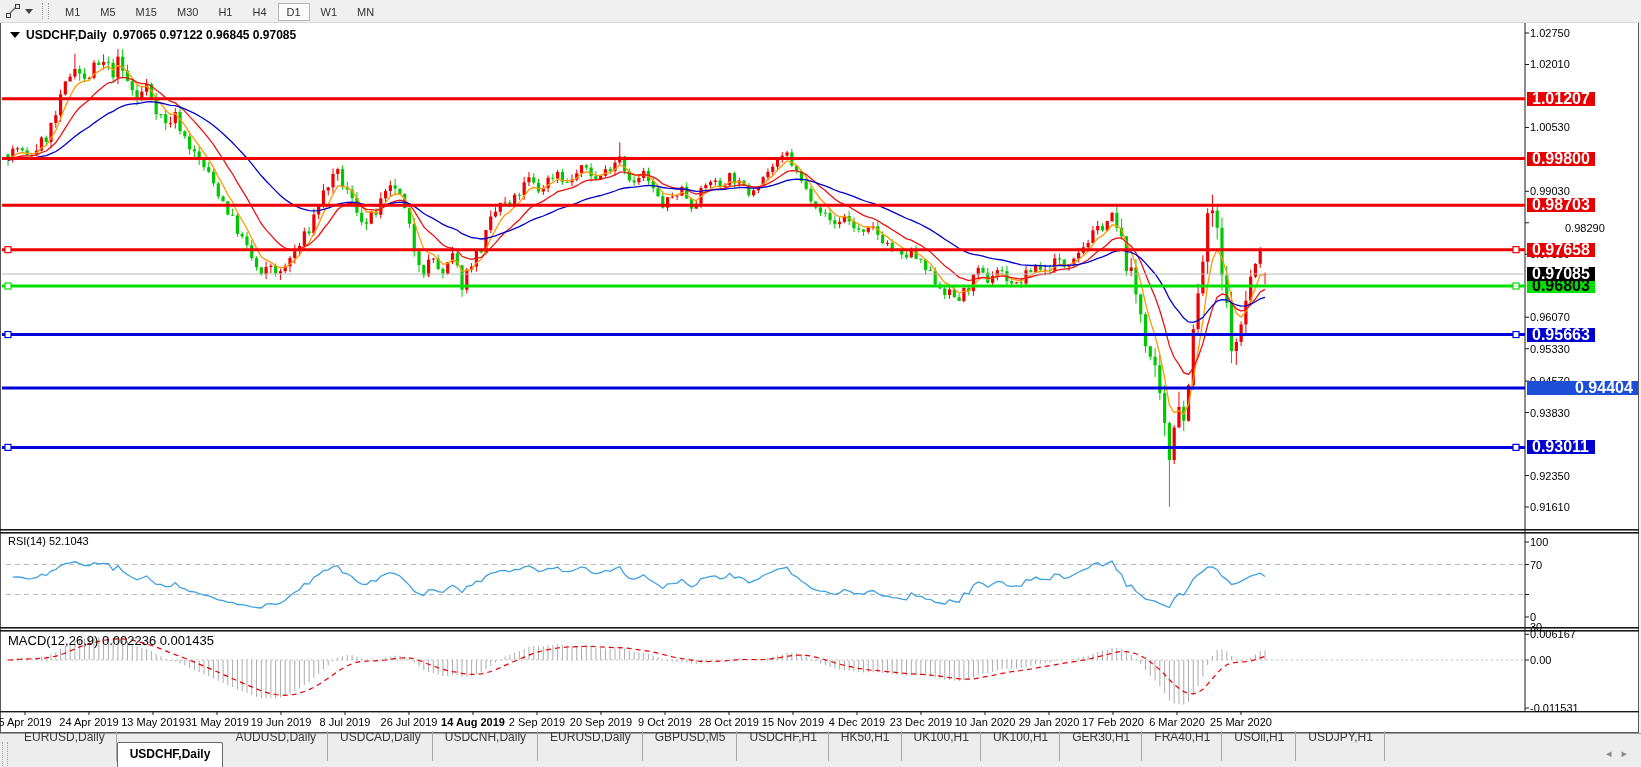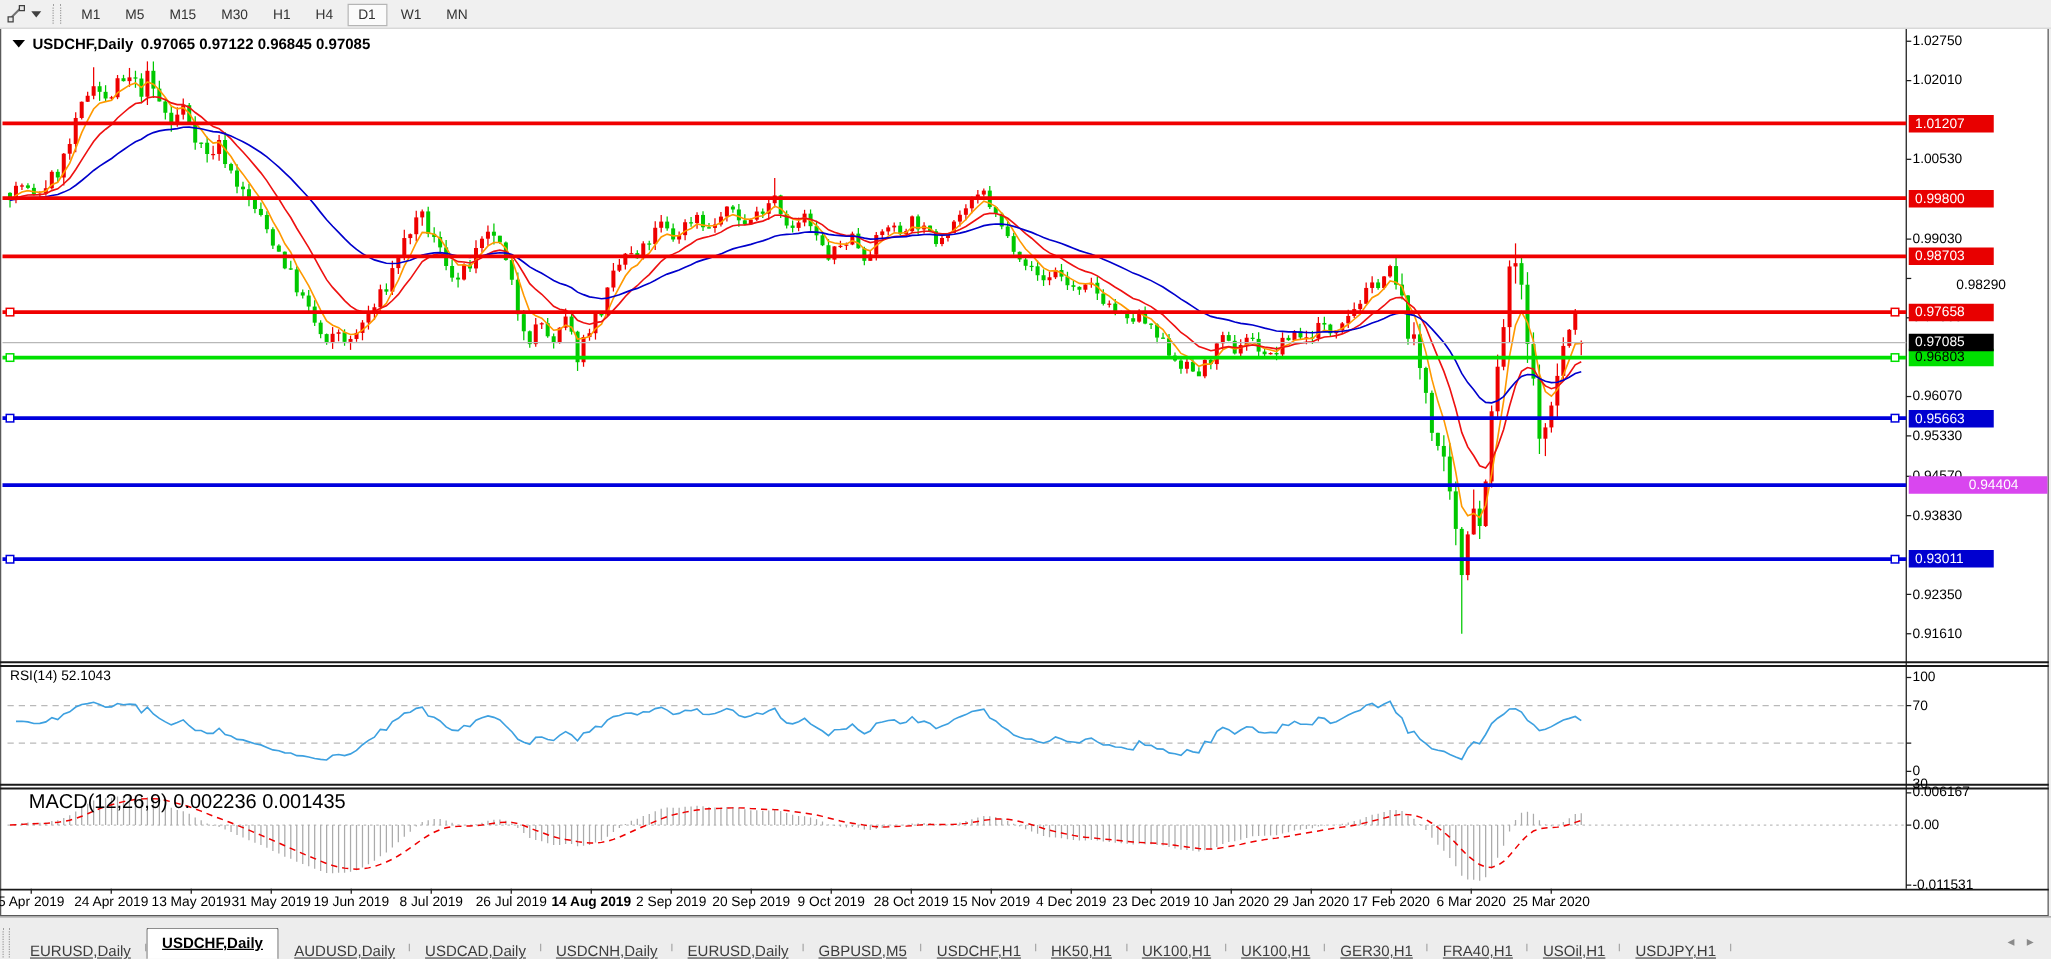--- a/index.html
+++ b/index.html
@@ -16,29 +16,29 @@
   .tf-btn.active{background:#fbfbfb;border:1px solid #b5b5b5;}
   
   #chartwin{position:absolute;left:0;top:22px;width:1639px;height:711px;background:#fff;
     border:1px solid #5a5a5a;box-sizing:border-box;}
   #chart-svg{position:absolute;left:0;top:0;z-index:1;}
   .overlay-label{position:absolute;z-index:3;font-size:11px;color:#000;white-space:nowrap;}
   #main-title{left:10px;top:28px;font-size:12px;font-weight:bold;display:flex;align-items:center;gap:6px;}
   .title-caret{width:0;height:0;border-left:5px solid transparent;border-right:5px solid transparent;
     border-top:6px solid #000;display:inline-block;}
   #rsi-title{left:8px;top:535px;font-size:11px;}
-  #macd-title{left:8px;top:633px;font-size:16px;margin-left:15px;}
+  #macd-title{left:8px;top:633px;font-size:13px;}
   .axis-num{position:absolute;left:1530px;z-index:2;font-size:11px;color:#000;transform:translateY(-50%);}
-  .axis-tag{position:absolute;left:1527px;z-index:4;font-size:11px;padding:1px 5px 1px 5px;min-width:58px;
-    transform:translateY(-50%);line-height:12px;}
+  .axis-tag{position:absolute;left:1527px;z-index:4;font-size:16px;padding:1px 5px 1px 5px;min-width:58px;
+    transform:translateY(-50%);line-height:12px;font-weight:bold;}
   
   #tabbar{position:absolute;left:0;top:733px;width:1641px;height:34px;background:#ededed;
     border-top:1px solid #9a9a9a;display:flex;align-items:flex-end;z-index:5;}
   #tabgrip{width:4px;height:24px;margin:0 4px 2px 2px;border-left:1px dotted #a0a0a0;border-right:1px dotted #a0a0a0;}
-  .tab{font-size:12px;color:#3c3c3c;padding:4px 12px 0 12px;position:relative;white-space:nowrap;cursor:default;text-decoration:underline;}
+  .tab{font-size:12px;color:#3c3c3c;padding:4px 12px 24px 12px;position:relative;white-space:nowrap;cursor:default;}
   .tab:not(.active):after{content:"";position:absolute;right:0;top:5px;bottom:7px;border-right:1px solid #a8a8a8;}
   .tab.active{background:#fff;color:#000;font-weight:bold;border:1px solid #6a6a6a;border-bottom:none;
     padding-bottom:8px;margin-bottom:-1px;border-radius:2px 2px 0 0;}
   #tab-scroll{margin-left:auto;display:flex;gap:10px;padding:0 14px 8px 0;color:#8a8a8a;font-size:11px;}
   #tab-scroll span{cursor:default;}
 </style>
 </head>
 <body>
 
 <div id="app">
@@ -970,21 +970,21 @@
       <div class="axis-num" style="top: 617px;">0</div>
       <div class="axis-num" style="top: 634.304px;">0.006167</div>
       <div class="axis-num" style="top: 660px;">0.00</div>
       <div class="axis-num" style="top: 708.046px;">-0.011531</div>
       <div class="axis-tag" style="top: 98.6537px; background: rgb(232, 0, 0); color: rgb(255, 255, 255);">1.01207</div>
       <div class="axis-tag" style="top: 158.521px; background: rgb(232, 0, 0); color: rgb(255, 255, 255);">0.99800</div>
       <div class="axis-tag" style="top: 205.197px; background: rgb(232, 0, 0); color: rgb(255, 255, 255);">0.98703</div>
       <div class="axis-tag" style="top: 249.661px; background: rgb(232, 0, 0); color: rgb(255, 255, 255);">0.97658</div>
       <div class="axis-tag" style="top: 286.041px; background: rgb(0, 224, 0); color: rgb(0, 0, 0);">0.96803</div>
       <div class="axis-tag" style="top: 334.547px; background: rgb(0, 0, 208); color: rgb(255, 255, 255);">0.95663</div>
-      <div class="axis-tag" style="top: 388.117px; background: #d946ef; color: rgb(255, 255, 255); padding-left: 48px;">0.94404</div>
+      <div class="axis-tag" style="top: 388.117px; background: #1d4ed8; color: rgb(255, 255, 255); padding-left: 48px;">0.94404</div>
       <div class="axis-tag" style="top: 447.388px; background: rgb(0, 0, 208); color: rgb(255, 255, 255);">0.93011</div>
       <div class="axis-tag" style="top: 274.042px; background: rgb(0, 0, 0); color: rgb(255, 255, 255);">0.97085</div>
     </div>
   <div id="date-labels">
       <div class="overlay-label" style="top: 716px; left: 25px; transform: translateX(-50%);">5 Apr 2019</div>
       <div class="overlay-label" style="top: 716px; left: 89px; transform: translateX(-50%);">24 Apr 2019</div>
       <div class="overlay-label" style="top: 716px; left: 153px; transform: translateX(-50%);">13 May 2019</div>
       <div class="overlay-label" style="top: 716px; left: 217px; transform: translateX(-50%);">31 May 2019</div>
       <div class="overlay-label" style="top: 716px; left: 281px; transform: translateX(-50%);">19 Jun 2019</div>
       <div class="overlay-label" style="top: 716px; left: 345px; transform: translateX(-50%);">8 Jul 2019</div>

